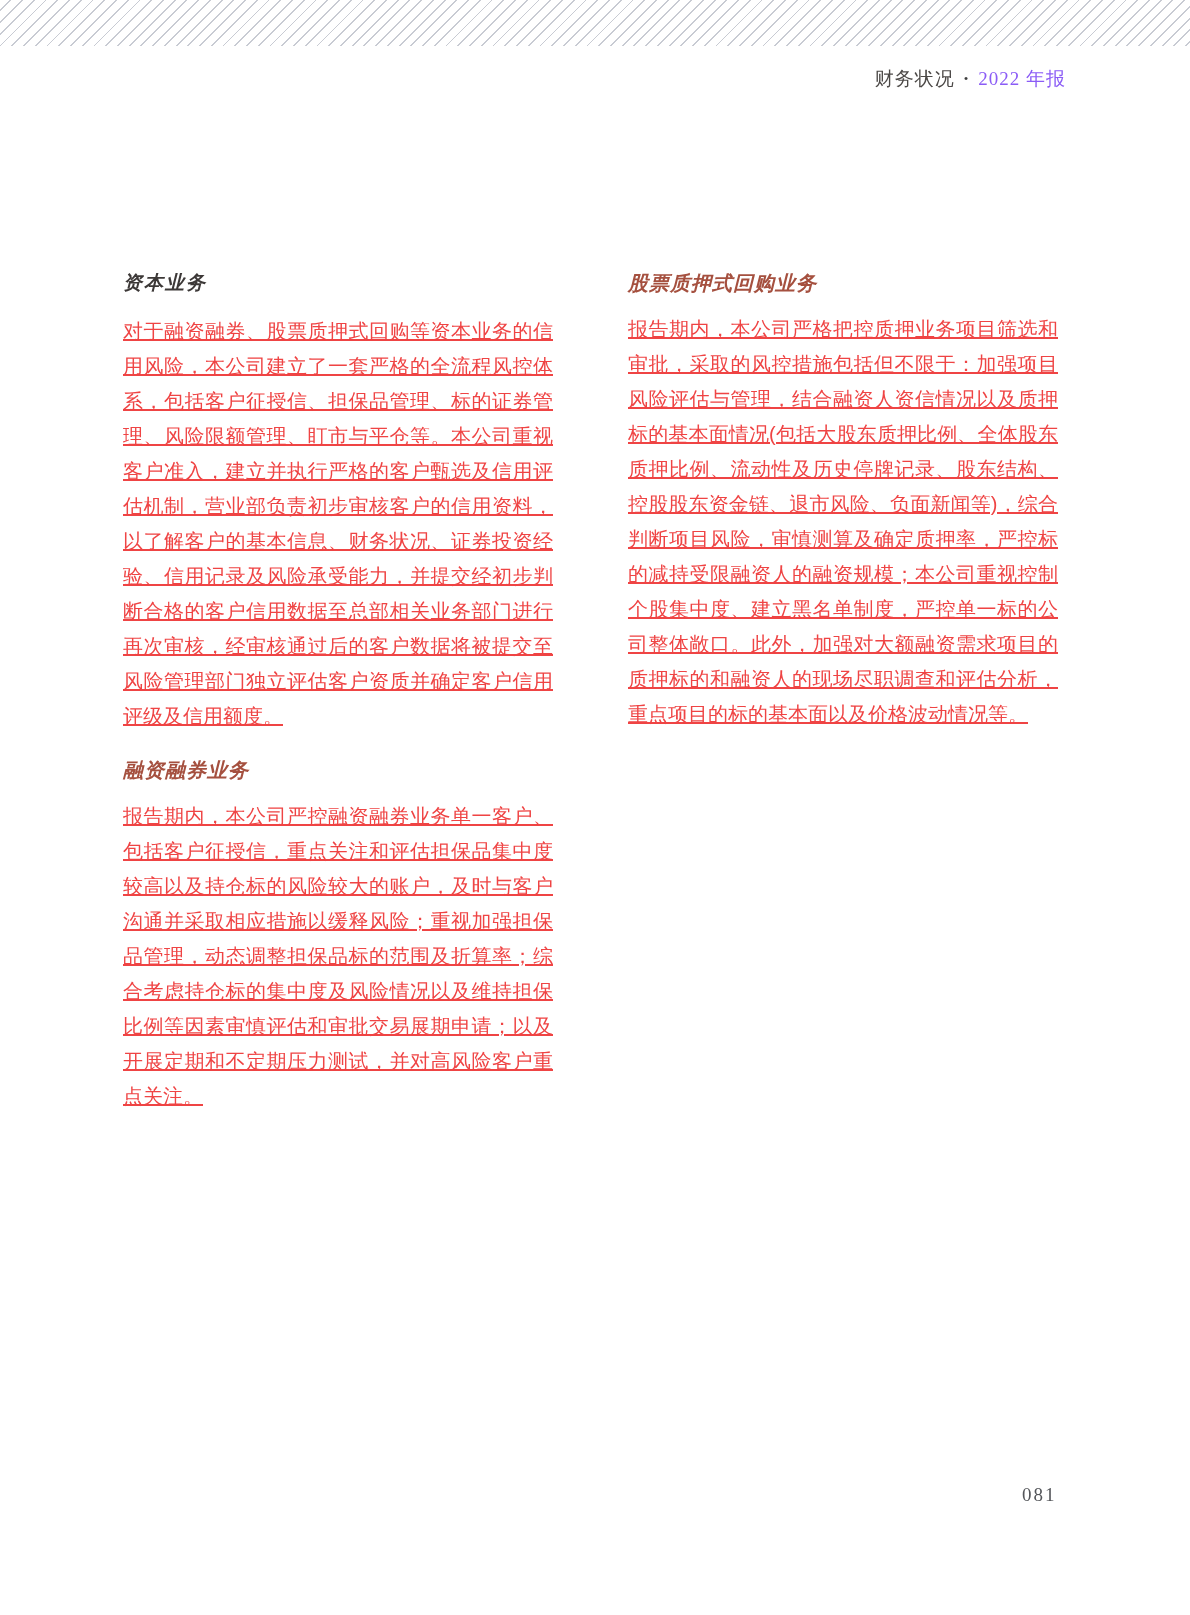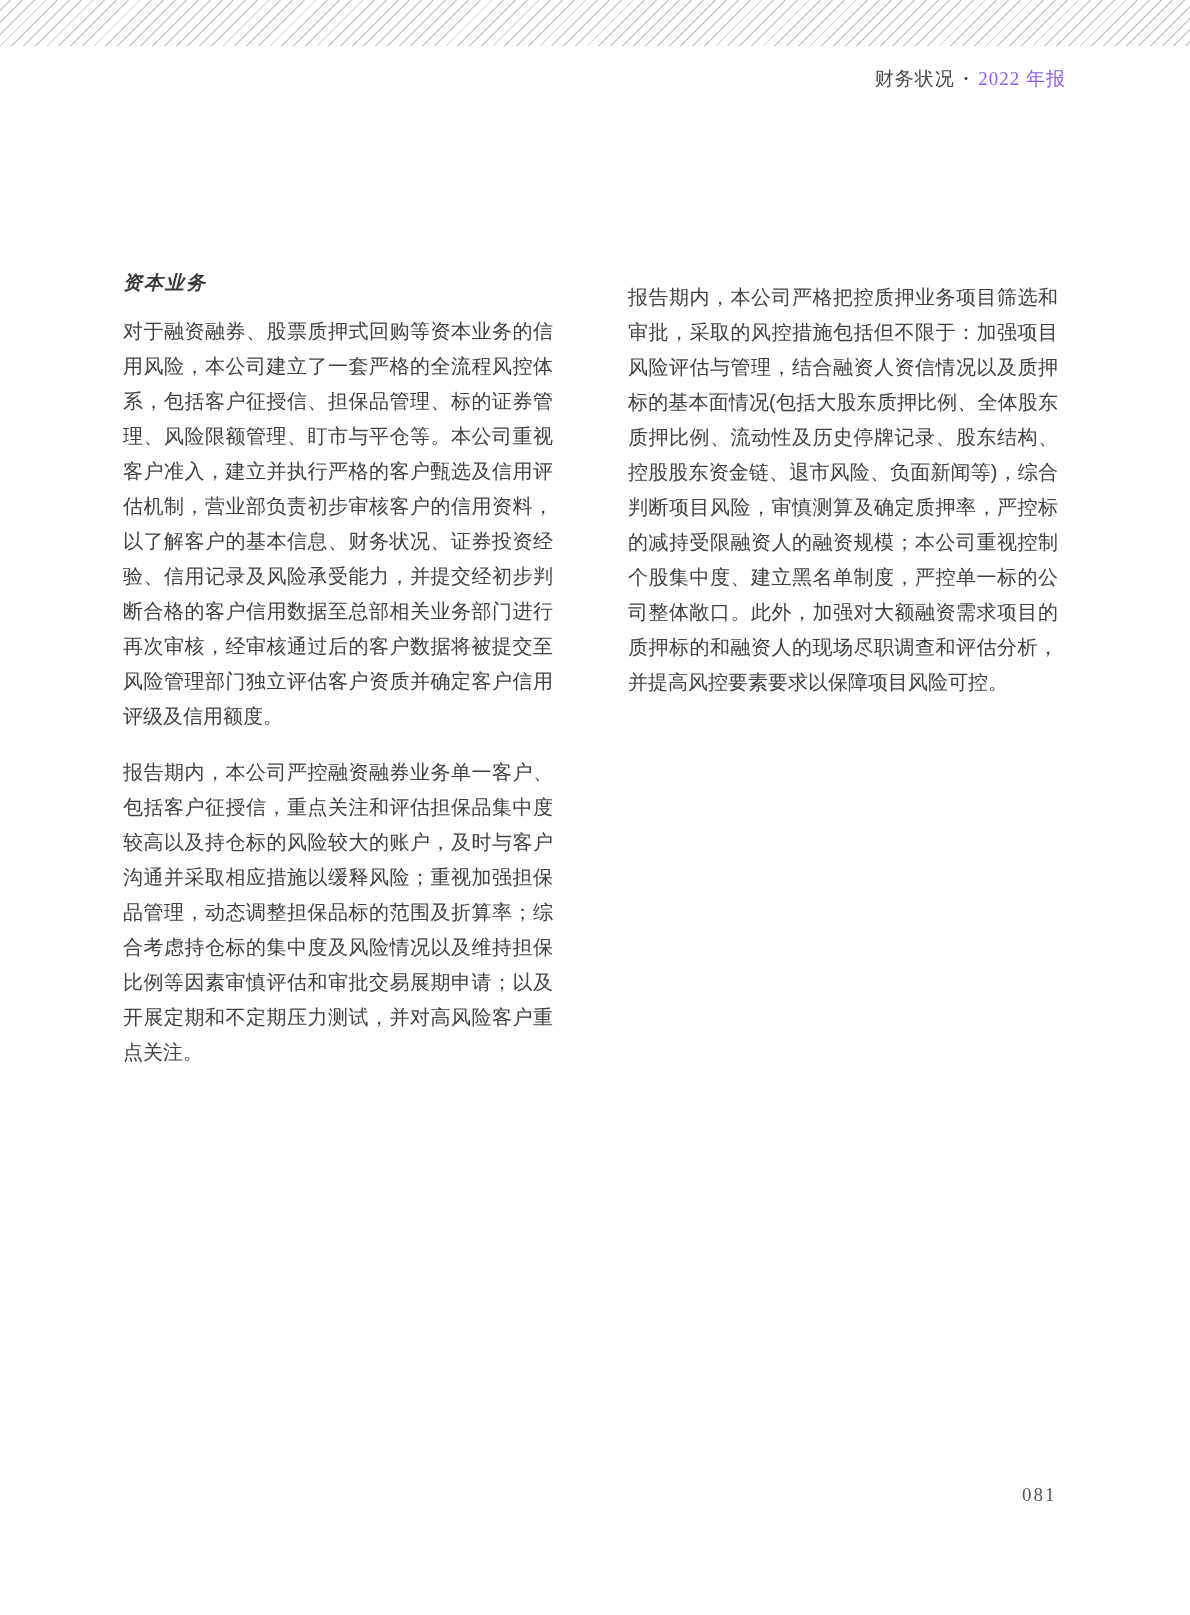--- a/index.html
+++ b/index.html
@@ -44,24 +44,25 @@
     font-family:"Liberation Serif", serif;
     font-style:italic;font-weight:600;
     font-size:20px;line-height:30px;
     color:var(--accent-red,#a5503f);
     margin:8px 0 14px 0;
     letter-spacing:1px;
   }
   .right-first{margin-top:0;}
   .para{
     font-size:20px;line-height:35px;
-    color:#404040;
+    color:#ef4444;
     text-align:justify;
     text-justify:inter-character;
     margin:12px 0 21px 0;
+    text-decoration:underline;
   }
   .para:last-child{margin-bottom:0;}
   .page-number{
     position:absolute;top:1484px;left:1022px;
     font-family:"Liberation Serif", serif;
     font-size:19px;color:#54565a;
     letter-spacing:2px;
   }
 </style>
 </head>
@@ -71,22 +72,24 @@
 
 <div class="page-header">
   <span>财务状况</span><span class="dot">•</span><span class="edition">2022 年报</span>
 </div>
 
 <div class="content">
 
   <div class="column">
     <h2 class="capital-heading">资本业务</h2>
     <p class="para">对于融资融券、股票质押式回购等资本业务的信用风险，本公司建立了一套严格的全流程风控体系，包括客户征授信、担保品管理、标的证券管理、风险限额管理、盯市与平仓等。本公司重视客户准入，建立并执行严格的客户甄选及信用评估机制，营业部负责初步审核客户的信用资料，以了解客户的基本信息、财务状况、证券投资经验、信用记录及风险承受能力，并提交经初步判断合格的客户信用数据至总部相关业务部门进行再次审核，经审核通过后的客户数据将被提交至风险管理部门独立评估客户资质并确定客户信用评级及信用额度。</p>
+    <h3 class="sub-heading">融资融券业务</h3>
     <p class="para">报告期内，本公司严控融资融券业务单一客户、包括客户征授信，重点关注和评估担保品集中度较高以及持仓标的风险较大的账户，及时与客户沟通并采取相应措施以缓释风险；重视加强担保品管理，动态调整担保品标的范围及折算率；综合考虑持仓标的集中度及风险情况以及维持担保比例等因素审慎评估和审批交易展期申请；以及开展定期和不定期压力测试，并对高风险客户重点关注。</p>
   </div>
 
   <div class="column">
-    <p class="para">报告期内，本公司严格把控质押业务项目筛选和审批，采取的风控措施包括但不限于：加强项目风险评估与管理，结合融资人资信情况以及质押标的基本面情况(包括大股东质押比例、全体股东质押比例、流动性及历史停牌记录、股东结构、控股股东资金链、退市风险、负面新闻等)，综合判断项目风险，审慎测算及确定质押率，严控标的减持受限融资人的融资规模；本公司重视控制个股集中度、建立黑名单制度，严控单一标的公司整体敞口。此外，加强对大额融资需求项目的质押标的和融资人的现场尽职调查和评估分析，并提高风控要素要求以保障项目风险可控。</p>
+    <h3 class="sub-heading right-first">股票质押式回购业务</h3>
+    <p class="para">报告期内，本公司严格把控质押业务项目筛选和审批，采取的风控措施包括但不限于：加强项目风险评估与管理，结合融资人资信情况以及质押标的基本面情况(包括大股东质押比例、全体股东质押比例、流动性及历史停牌记录、股东结构、控股股东资金链、退市风险、负面新闻等)，综合判断项目风险，审慎测算及确定质押率，严控标的减持受限融资人的融资规模；本公司重视控制个股集中度、建立黑名单制度，严控单一标的公司整体敞口。此外，加强对大额融资需求项目的质押标的和融资人的现场尽职调查和评估分析，重点项目的标的基本面以及价格波动情况等。</p>
   </div>
 
 </div>
 
 <div class="page-number">081</div>
 
 </body></html>

